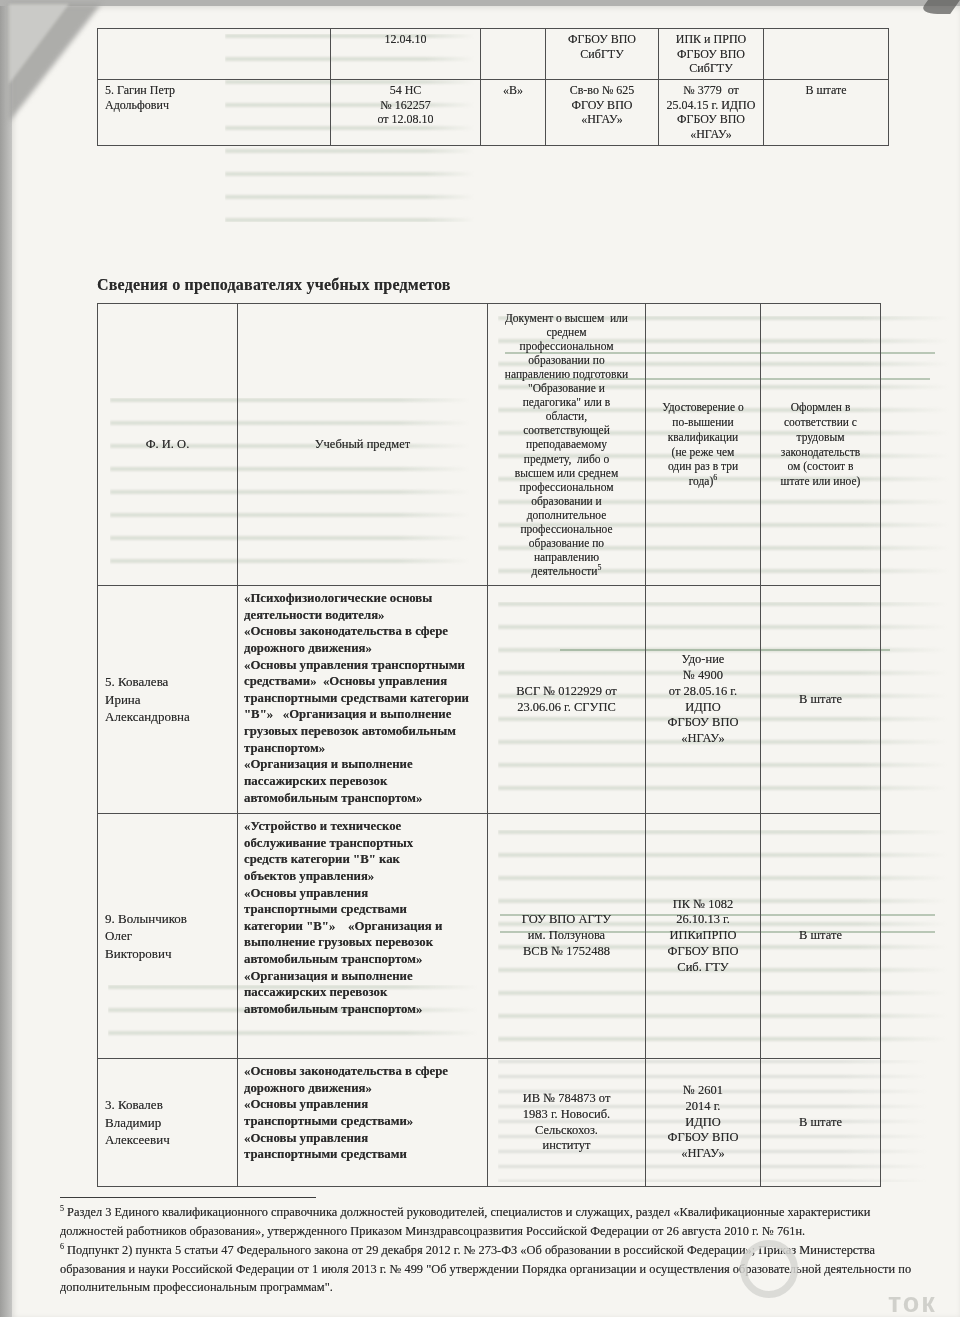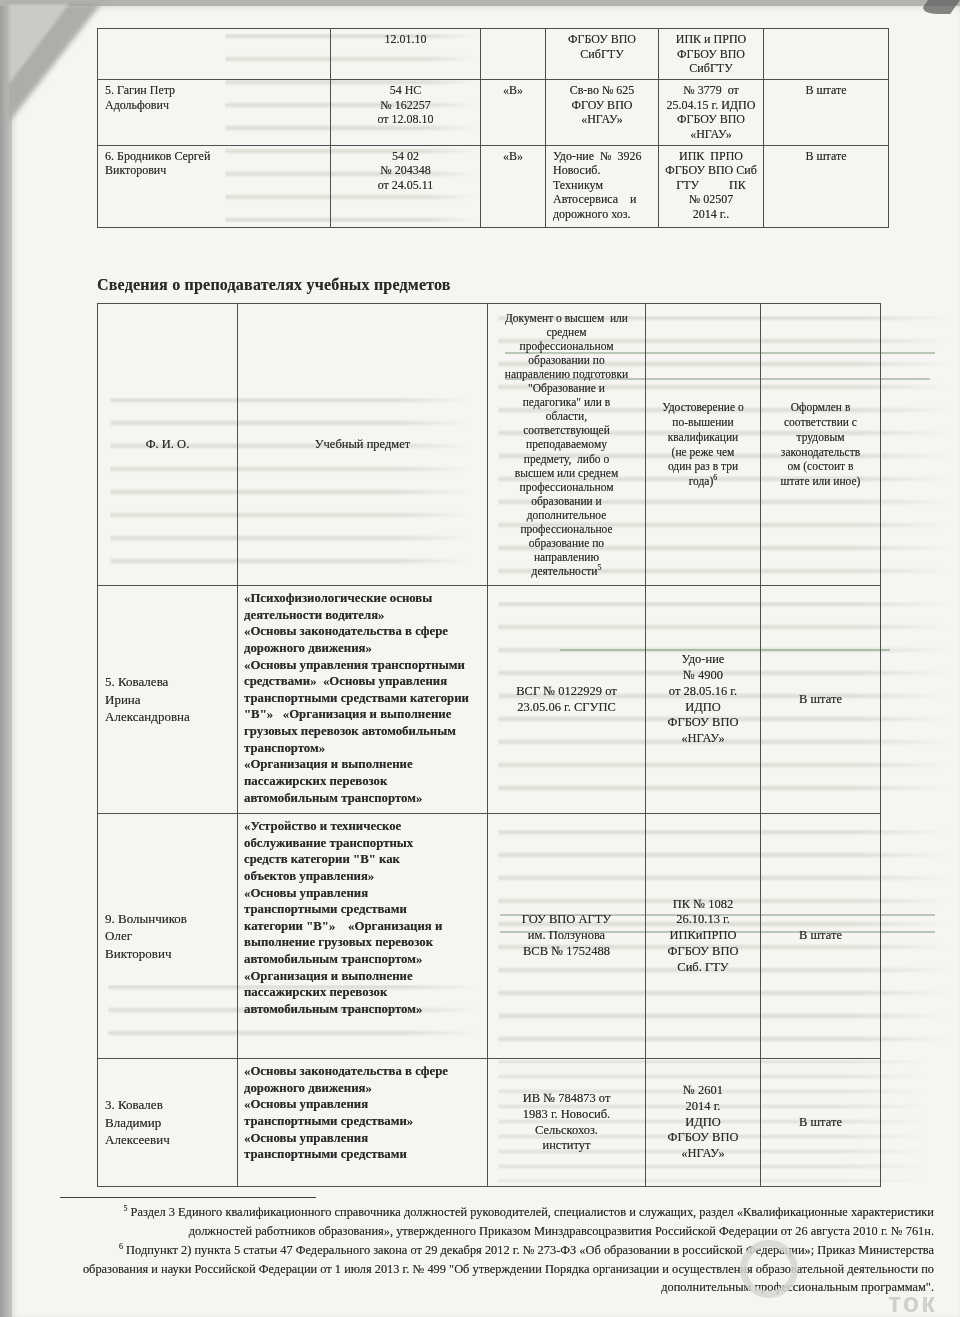--- a/index.html
+++ b/index.html
@@ -64,21 +64,21 @@
   sup{font-size:8px;line-height:0;}
 
   .heading{position:absolute;left:97px;top:276px;z-index:2;margin:0;
     font-size:16px;font-weight:bold;letter-spacing:.2px;
     text-shadow:0 0 .5px rgba(60,60,60,.6);}
 
   .foot-rule{position:absolute;left:60px;top:1197px;width:256px;height:0;
     border-top:1.4px solid #3c3c3c;z-index:2;}
   .footnotes{position:absolute;left:60px;top:1203px;width:874px;z-index:2;
     font-size:12.4px;line-height:1.5;text-shadow:0 0 .5px rgba(60,60,60,.6);}
-  .footnotes p{margin:0 0 1px 0;text-align:right;}
+  .footnotes p{margin:0 0 1px 0;}
 
   .watermark-circle{position:absolute;left:740px;top:1240px;width:44px;height:44px;
     border:7px solid rgba(214,214,210,0.85);border-radius:50%;z-index:4;}
   .watermark-text{position:absolute;left:888px;top:1256px;z-index:4;
     font-family:"Liberation Sans","DejaVu Sans",sans-serif;
     font-size:27px;font-weight:bold;color:rgba(205,205,200,0.95);letter-spacing:2px;margin-top:32px;}
 </style>
 </head>
 <body>
 
@@ -108,21 +108,21 @@
     <col style="width:233px">
       <col style="width:150px">
       <col style="width:65px">
     <col style="width:113px">
       <col style="width:105px">
       <col style="width:125px">
   </colgroup>
   <tbody>
       <tr class="rA">
     <td class="name"></td>
-    <td>12.01.10</td>
+    <td>12.04.10</td>
     <td></td>
     <td>ФГБОУ ВПО
 СибГТУ</td>
     <td>ИПК и ПРПО
 ФГБОУ ВПО
 СибГТУ</td>
     <td></td>
   </tr>
   <tr class="rB">
     <td class="name">5. Гагин Петр
@@ -131,39 +131,20 @@
 № 162257
 от 12.08.10</td>
     <td>«В»</td>
     <td>Св-во № 625
 ФГОУ ВПО
 «НГАУ»</td>
     <td>№ 3779  от
 25.04.15 г. ИДПО
 ФГБОУ ВПО
 «НГАУ»</td>
-    <td>В штате</td>
-  </tr>
-  <tr class="rC">
-    <td class="name">6. Бродников Сергей
-Викторович</td>
-    <td>54 02
-№ 204348
-от 24.05.11</td>
-    <td>«В»</td>
-    <td class="docL">Удо-ние  №  3926
-Новосиб.
-Техникум
-Автосервиса    и
-дорожного хоз.</td>
-    <td>ИПК  ПРПО
-ФГБОУ ВПО Сиб
-ГТУ          ПК
-№ 02507
-2014 г..</td>
     <td>В штате</td>
   </tr>
 </tbody>
   </table>
 
 <h2 class="heading">Сведения о преподавателях учебных предметов</h2>
 
 <table class="t2">
   <colgroup>
     <col style="width:140px">
@@ -219,21 +200,21 @@
 «Основы управления транспортными
 средствами»  «Основы управления
 транспортными средствами категории
 "В"»   «Организация и выполнение
 грузовых перевозок автомобильным
 транспортом»
 «Организация и выполнение
 пассажирских перевозок
 автомобильным транспортом»</td>
     <td class="mid">ВСГ № 0122929 от
-23.05.06 г. СГУПС</td>
+23.06.06 г. СГУПС</td>
     <td class="mid">Удо-ние
 № 4900
 от 28.05.16 г.
 ИДПО
 ФГБОУ ВПО
 «НГАУ»</td>
     <td class="mid">В штате</td>
   </tr>
   <tr class="r2">
     <td class="name">9. Волынчиков

